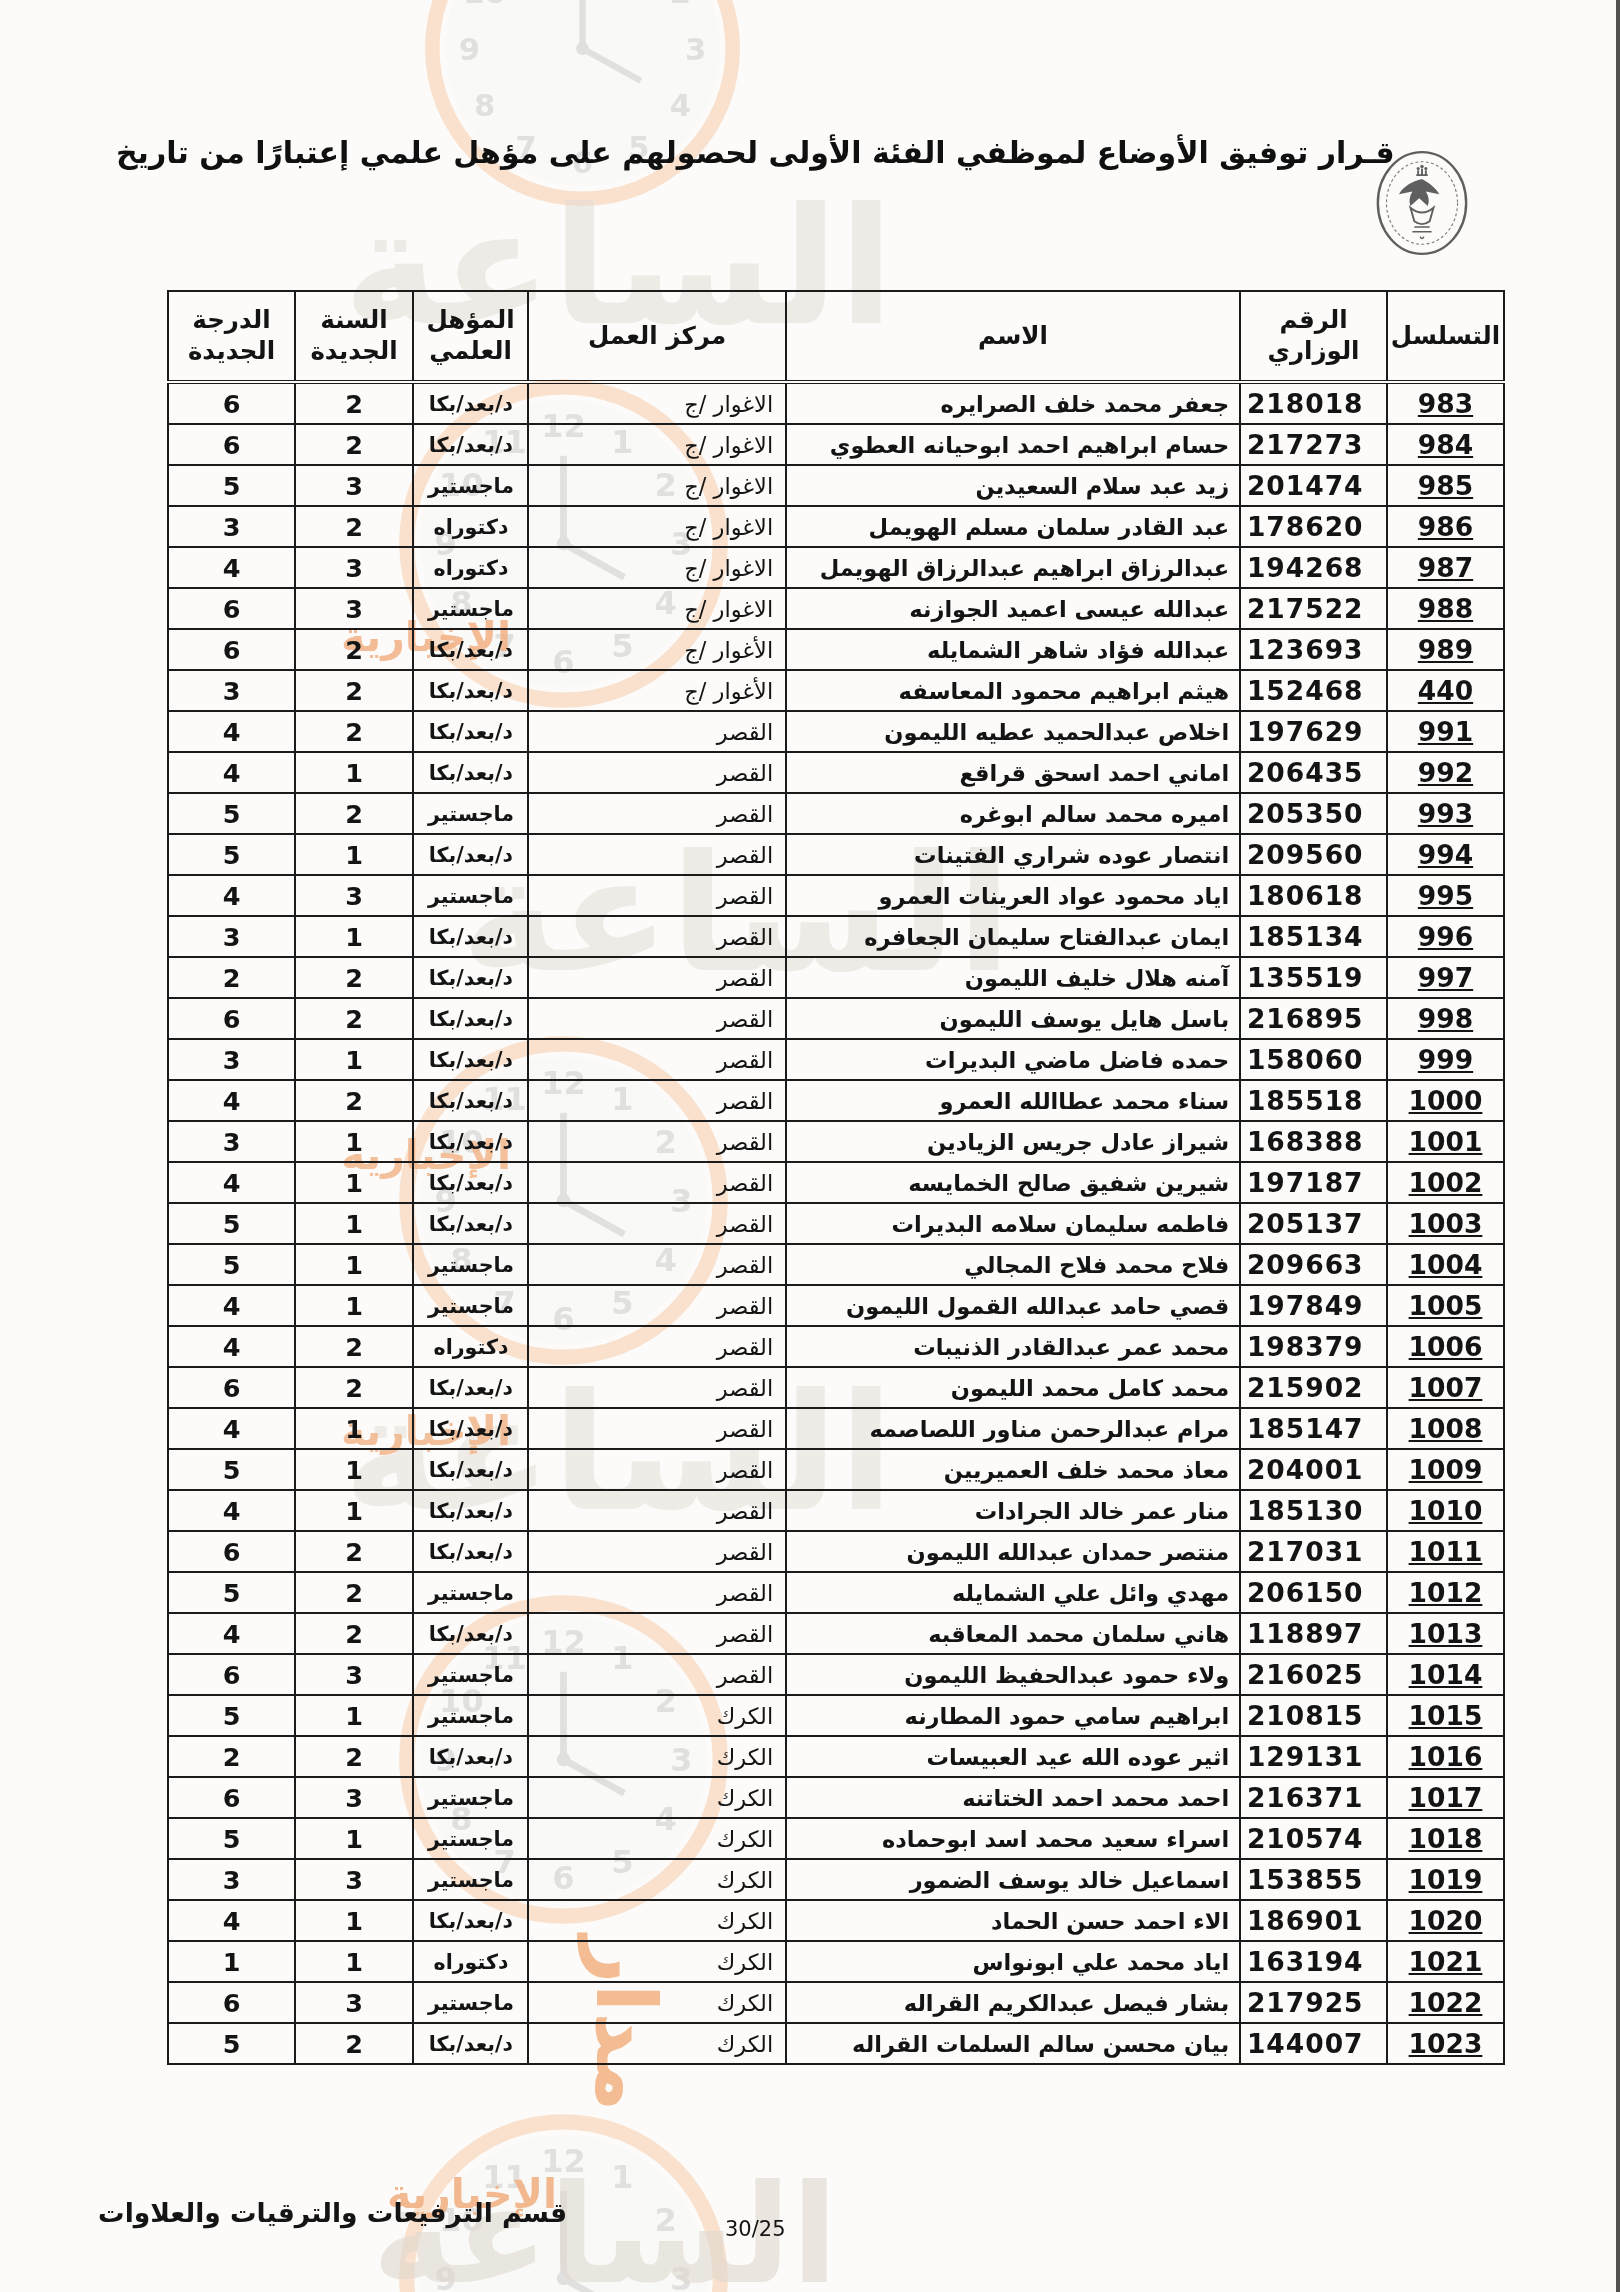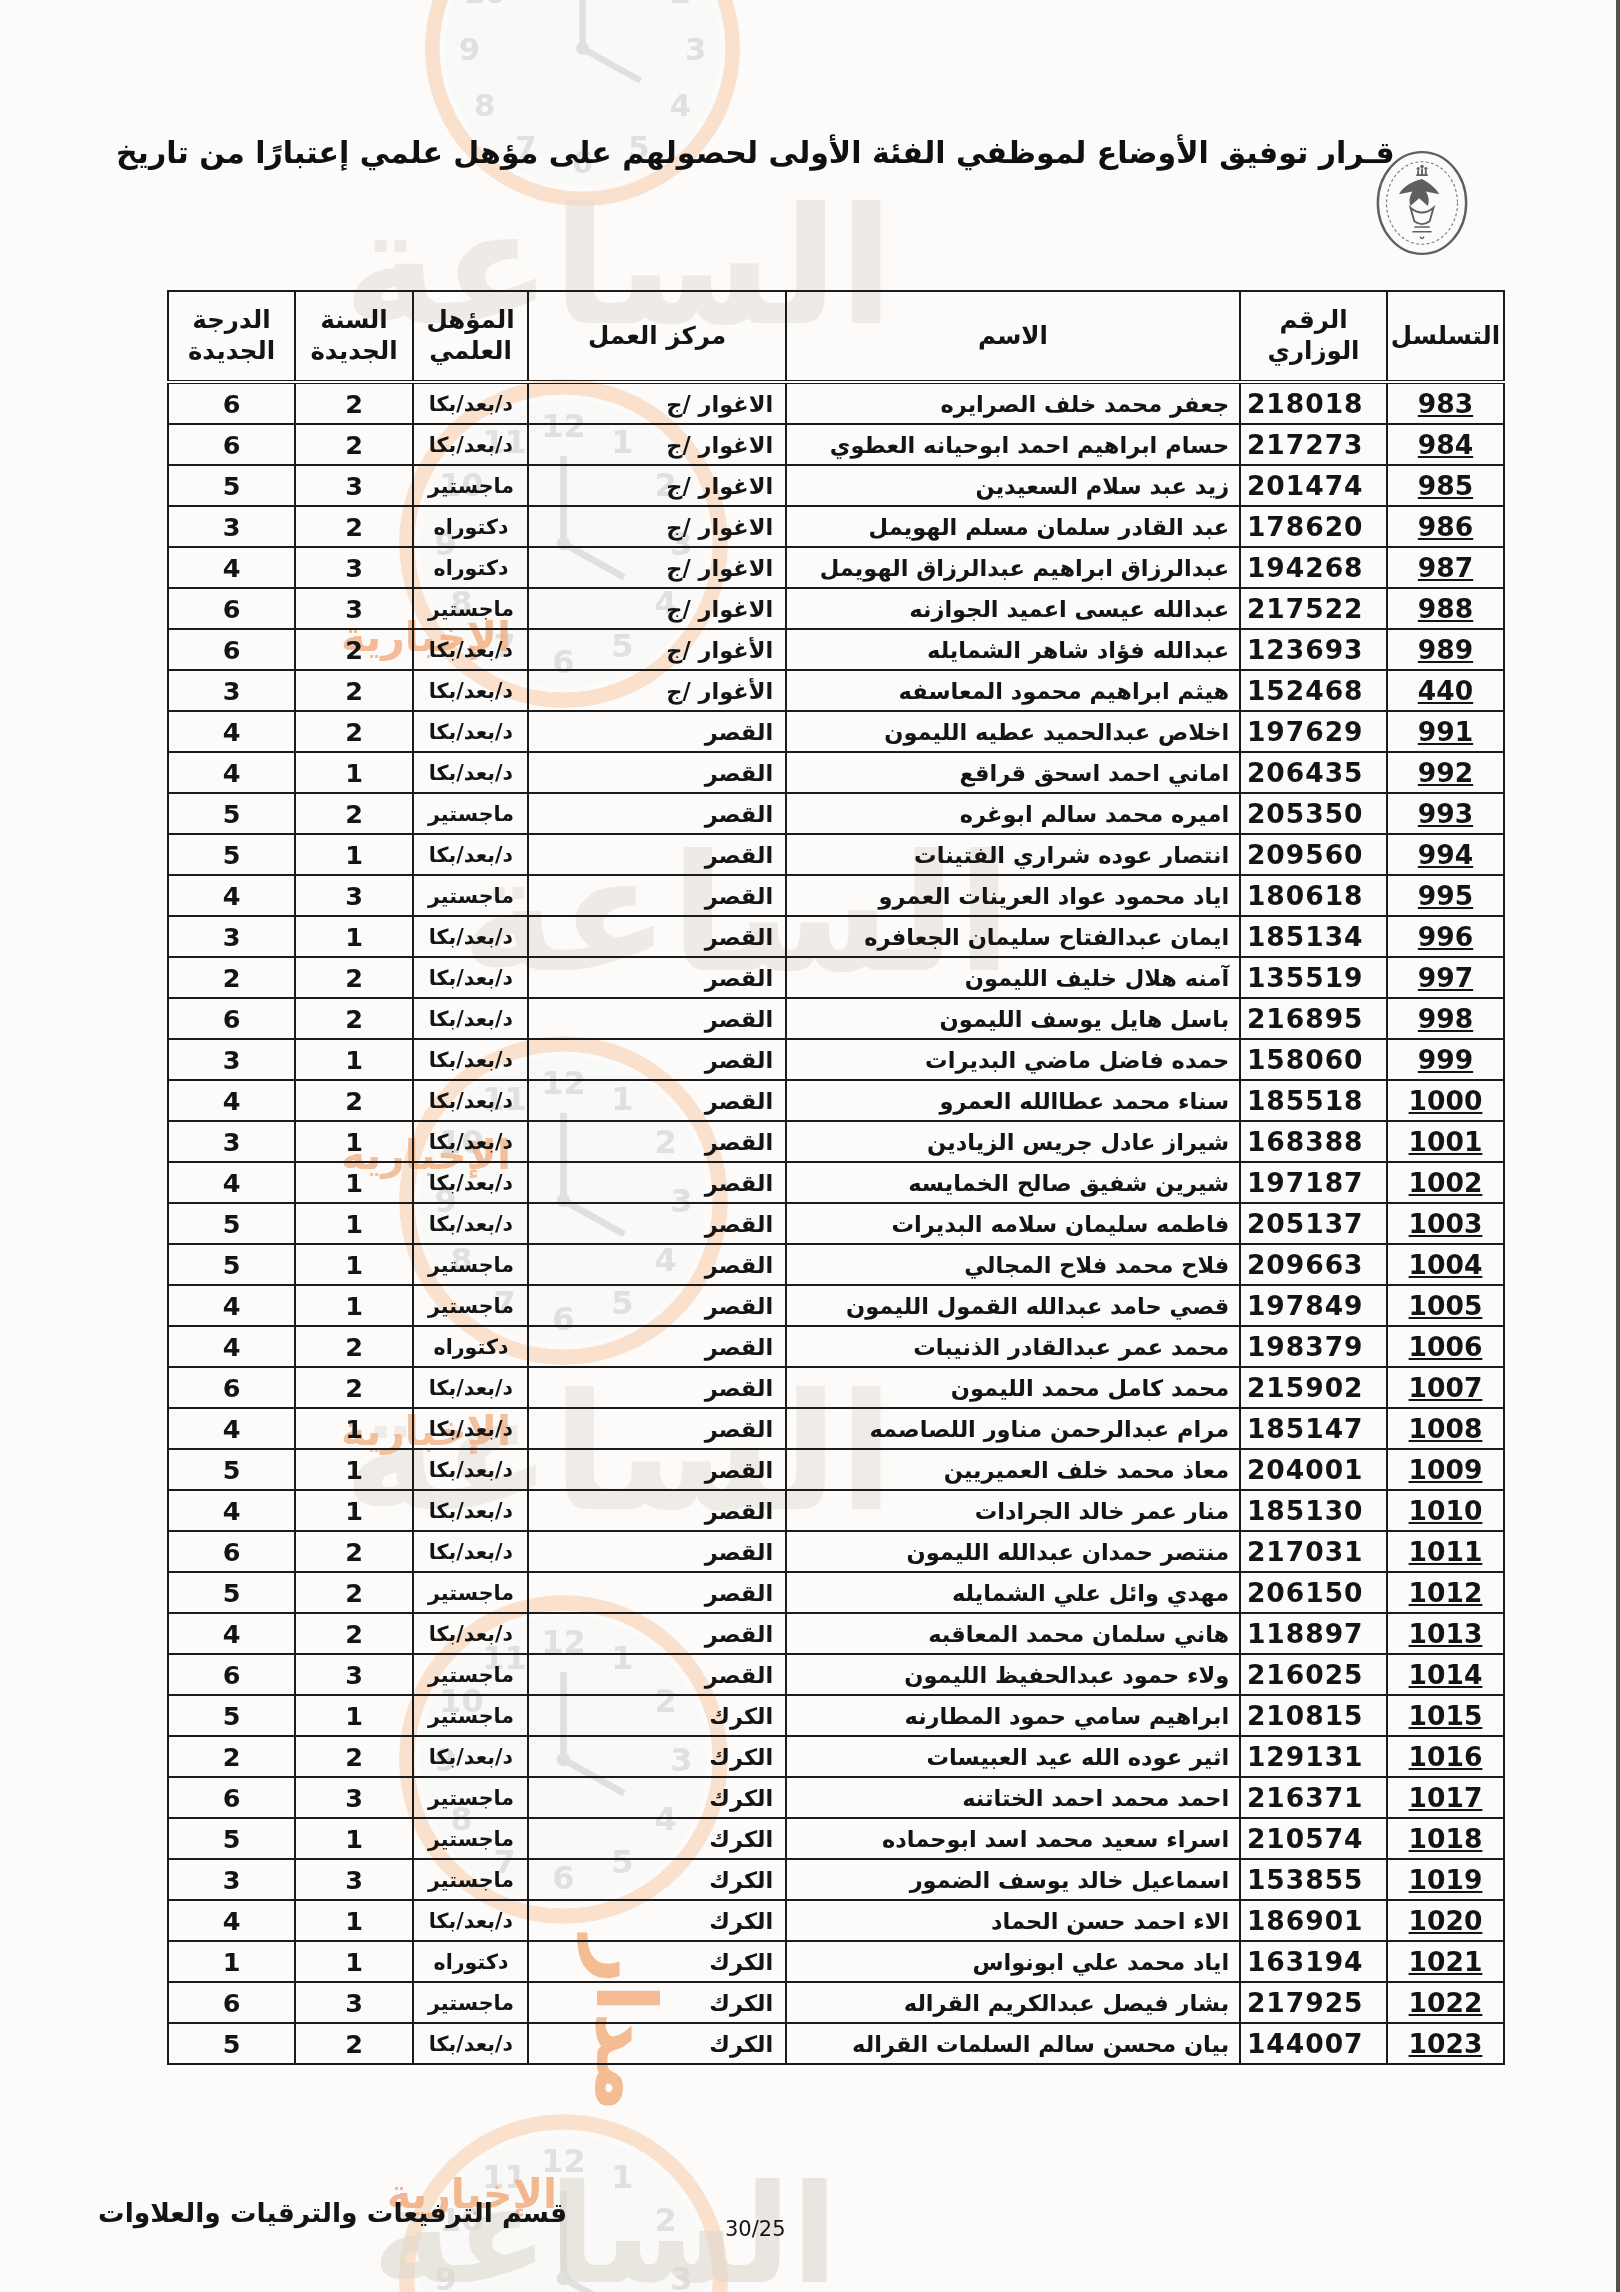--- a/index.html
+++ b/index.html
@@ -25,21 +25,21 @@
   .main th,.main td{border:2px solid #1b1b1b;overflow:hidden;}
   .main thead th{
     border-bottom:4.9px double #1b1b1b;height:84px;
     font-size:24.5px;font-weight:bold;text-align:center;vertical-align:middle;
     white-space:pre-line;line-height:1.25;padding:2px;
   }
   .main tbody td{height:39px;vertical-align:middle;padding:0 5.9px;}
   .c-serial{text-align:center;font-size:26.5px;font-weight:bold;text-decoration:underline;}
   .c-min{text-align:left;font-size:26.5px;font-weight:bold;letter-spacing:1px;}
   .c-name{text-align:right;font-size:22.5px;font-weight:bold;padding-right:9.8px !important;white-space:nowrap;}
-  .c-center{text-align:right;font-size:22.5px;font-weight:bold;padding-right:11.8px !important;white-space:nowrap;}
+  .c-center{text-align:right;font-size:22.5px;font-weight:normal;padding-right:11.8px !important;white-space:nowrap;}
   .c-qual{text-align:center;font-size:20.6px;font-weight:bold;padding-right:4.9px !important;white-space:nowrap;}
   .c-year,.c-degree{text-align:center;font-size:25.5px;font-weight:bold;}
 
   
   .footer-dept{position:absolute;top:2197px;left:98px;font-size:26.5px;font-weight:bold;direction:rtl;z-index:4;}
   .page-num{position:absolute;top:2217px;left:725px;font-size:21px;font-weight:normal;z-index:4;}
 
   
   .wm-layer{position:absolute;inset:0;z-index:2;pointer-events:none;}
   .wm-clock{position:absolute;}

